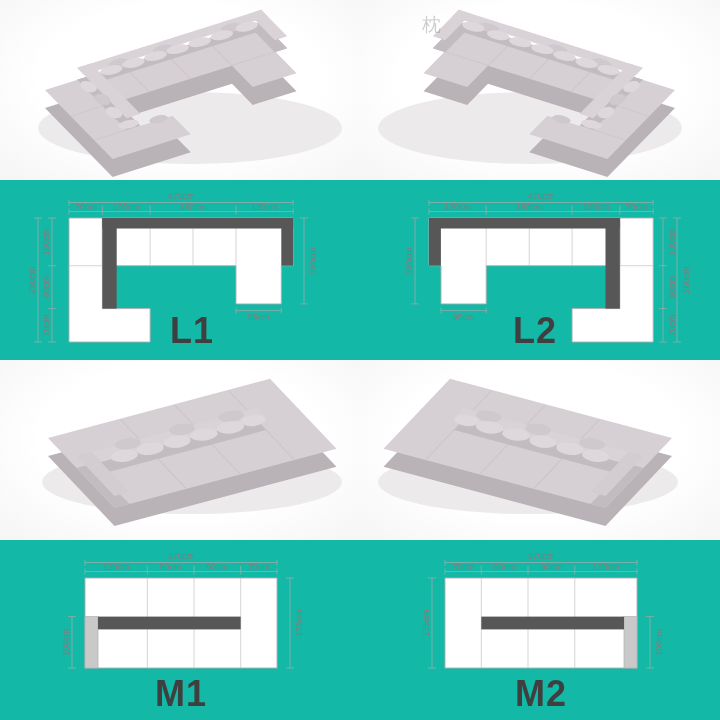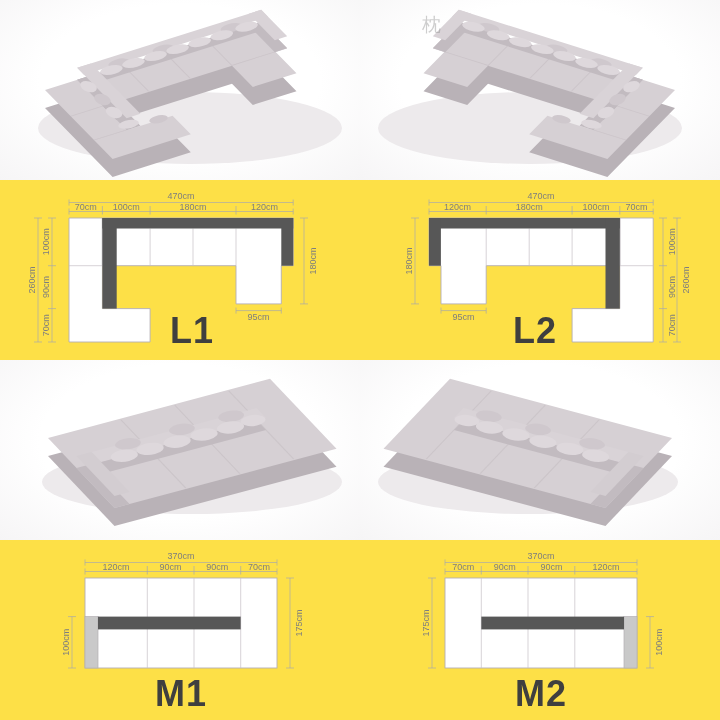--- a/index.html
+++ b/index.html
@@ -1,20 +1,20 @@
 <!DOCTYPE html>
 <html><head>
 <meta charset="utf-8">
 <style>
   html,body{margin:0;padding:0;background:#fcfcfd;width:720px;height:720px;overflow:hidden;}
   body{font-family:"Liberation Sans",sans-serif;}
   .sheet{width:720px;height:720px;display:grid;grid-template-columns:360px 360px;grid-template-rows:180px 180px 180px 180px;}
   .panel{position:relative;width:360px;height:180px;}
   .photo{background:radial-gradient(ellipse at 50% 45%, #ffffff 55%, #f6f5f6 100%);}
-  .diagram{background:#fde047;}
+  .diagram{background:#14b8a6;}
   svg{display:block;}
   .outline{fill:#ffffff;stroke:#b3aeb3;stroke-width:0.9;}
   .division{stroke:#c5c0c5;stroke-width:0.7;}
   .dark{fill:#575757;}
   .armrest{fill:#c9c9c9;stroke:#b3aeb3;stroke-width:0.7;}
   .dim-line{stroke:#a9a9a9;stroke-width:0.7;fill:none;}
   .dim-text{font-size:9px;fill:#7e7e7e;}
   .big-label{font-size:36px;font-weight:800;fill:#3f3f3f;letter-spacing:1px;}
   .watermark{position:absolute;left:62px;top:12px;font-size:19px;color:#8d8d8d;opacity:.42;user-select:none;}
 </style>

